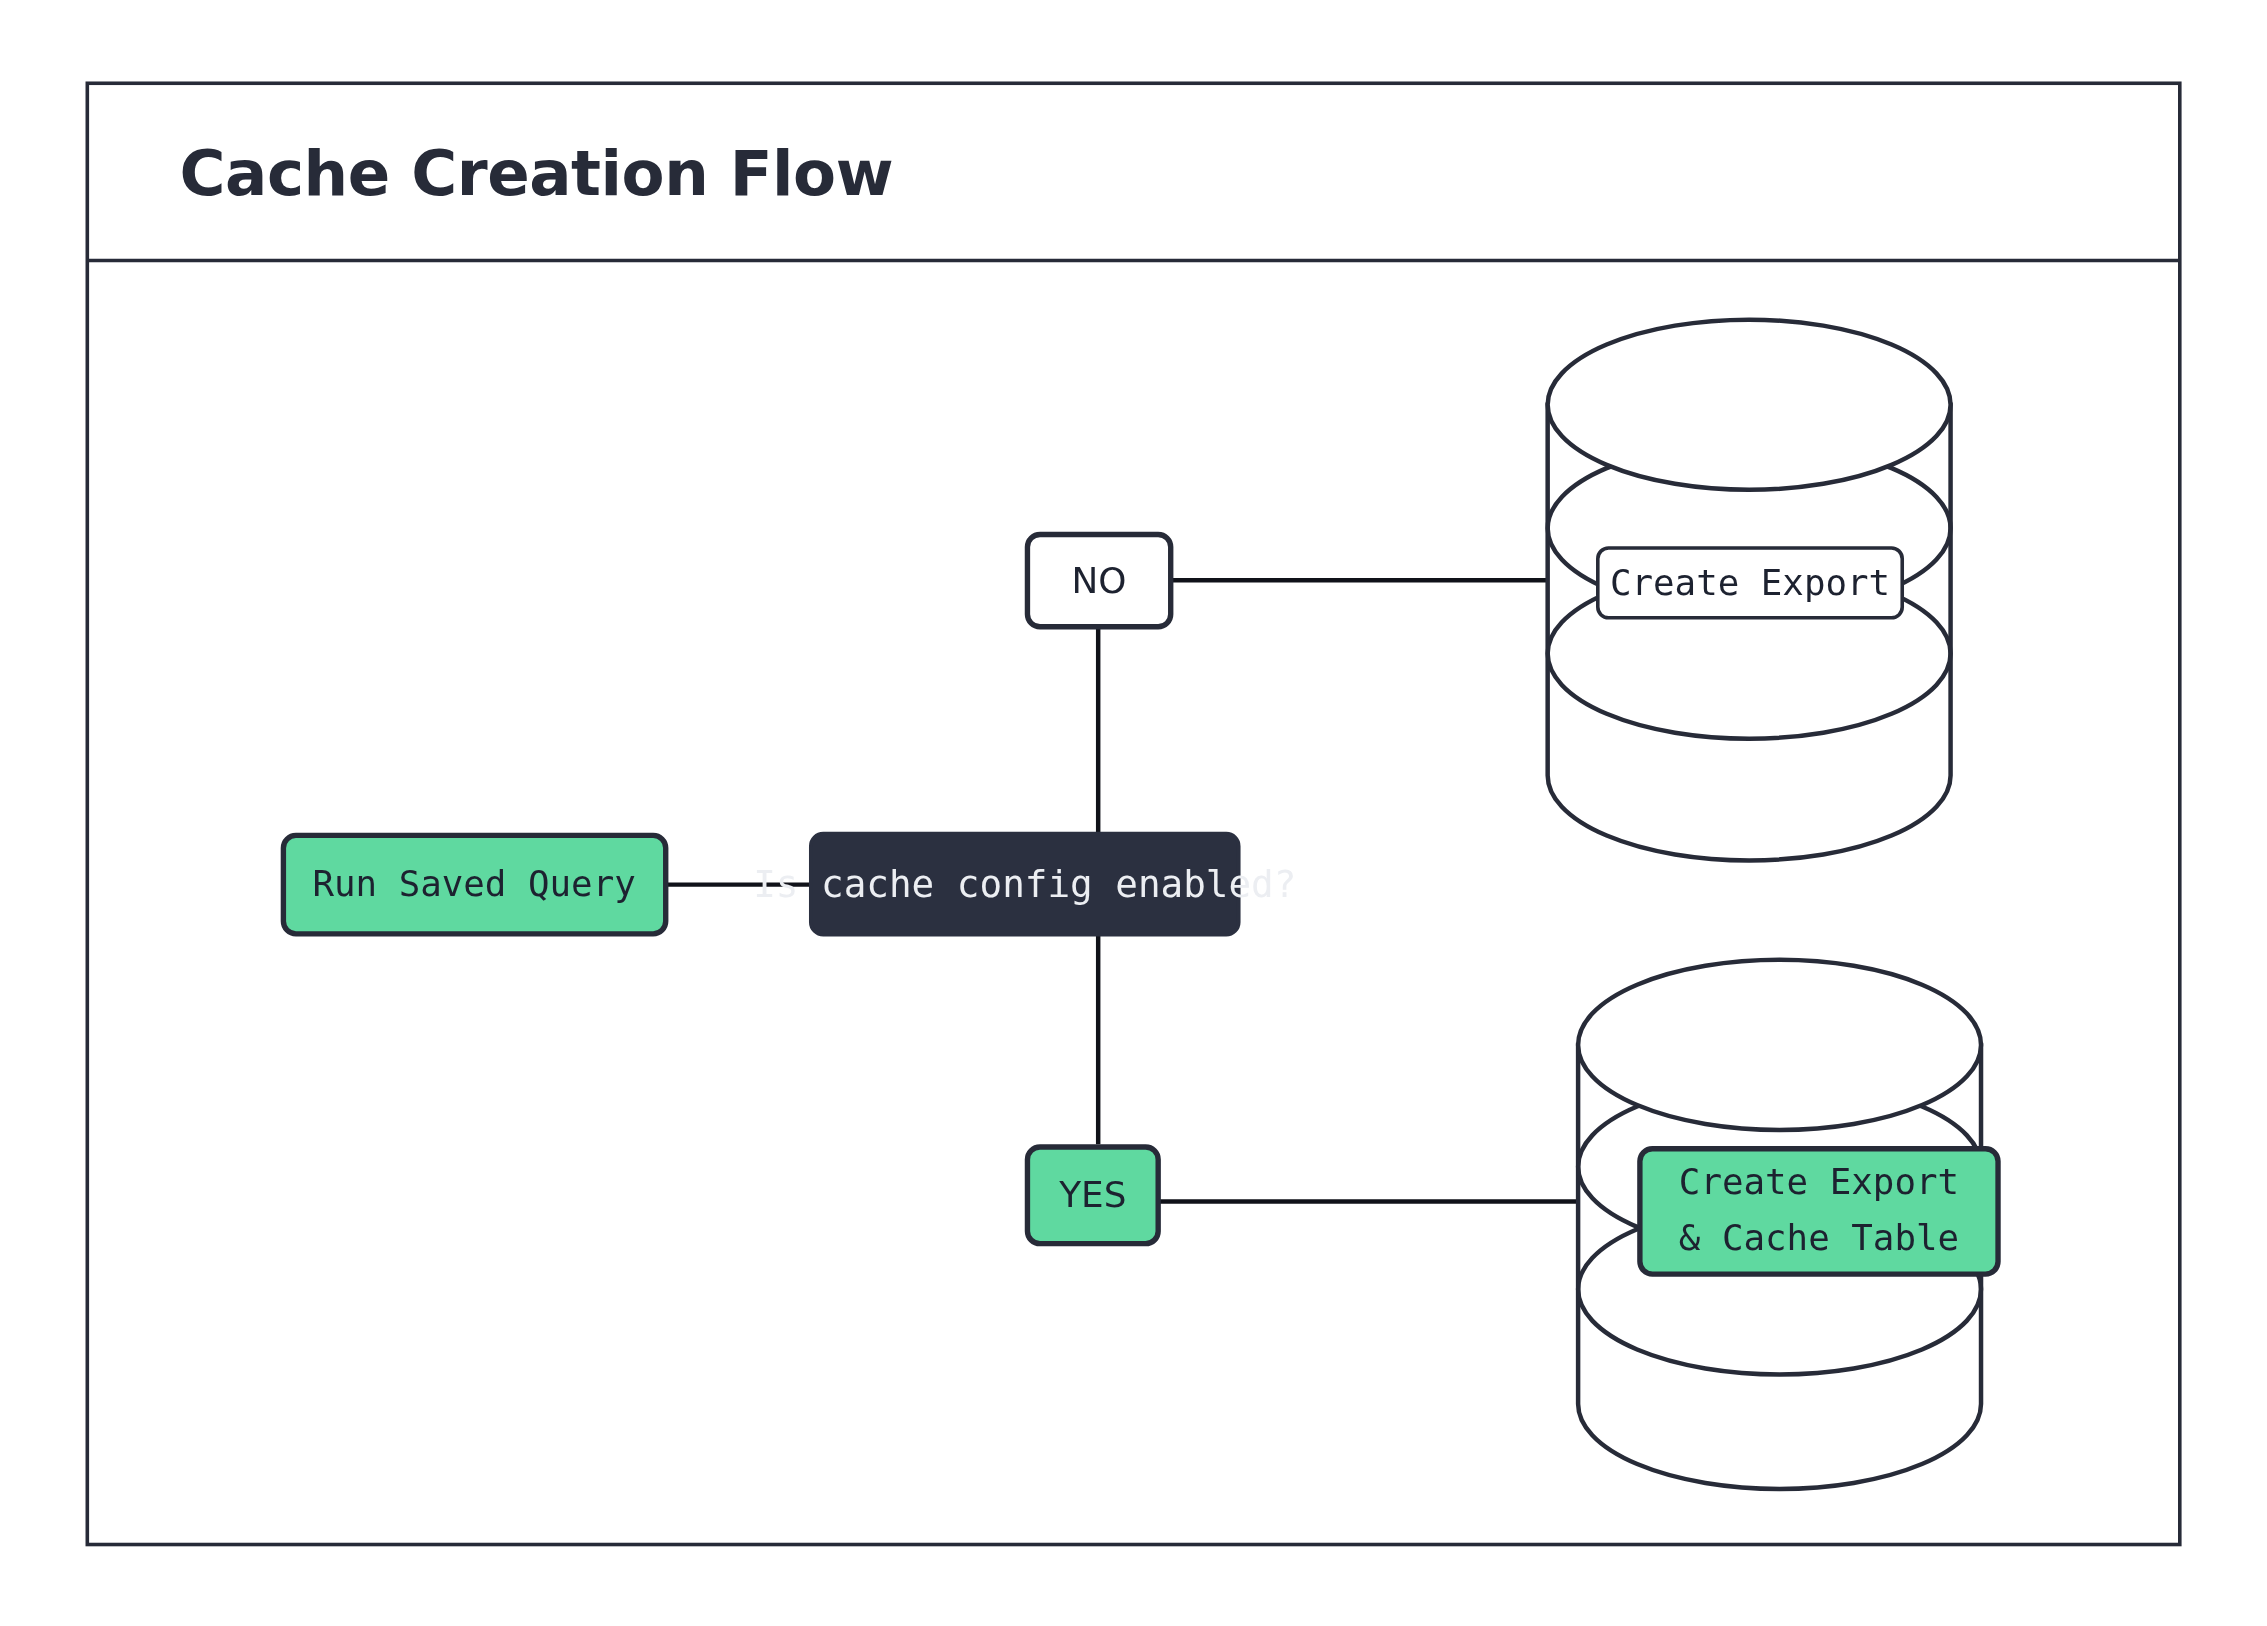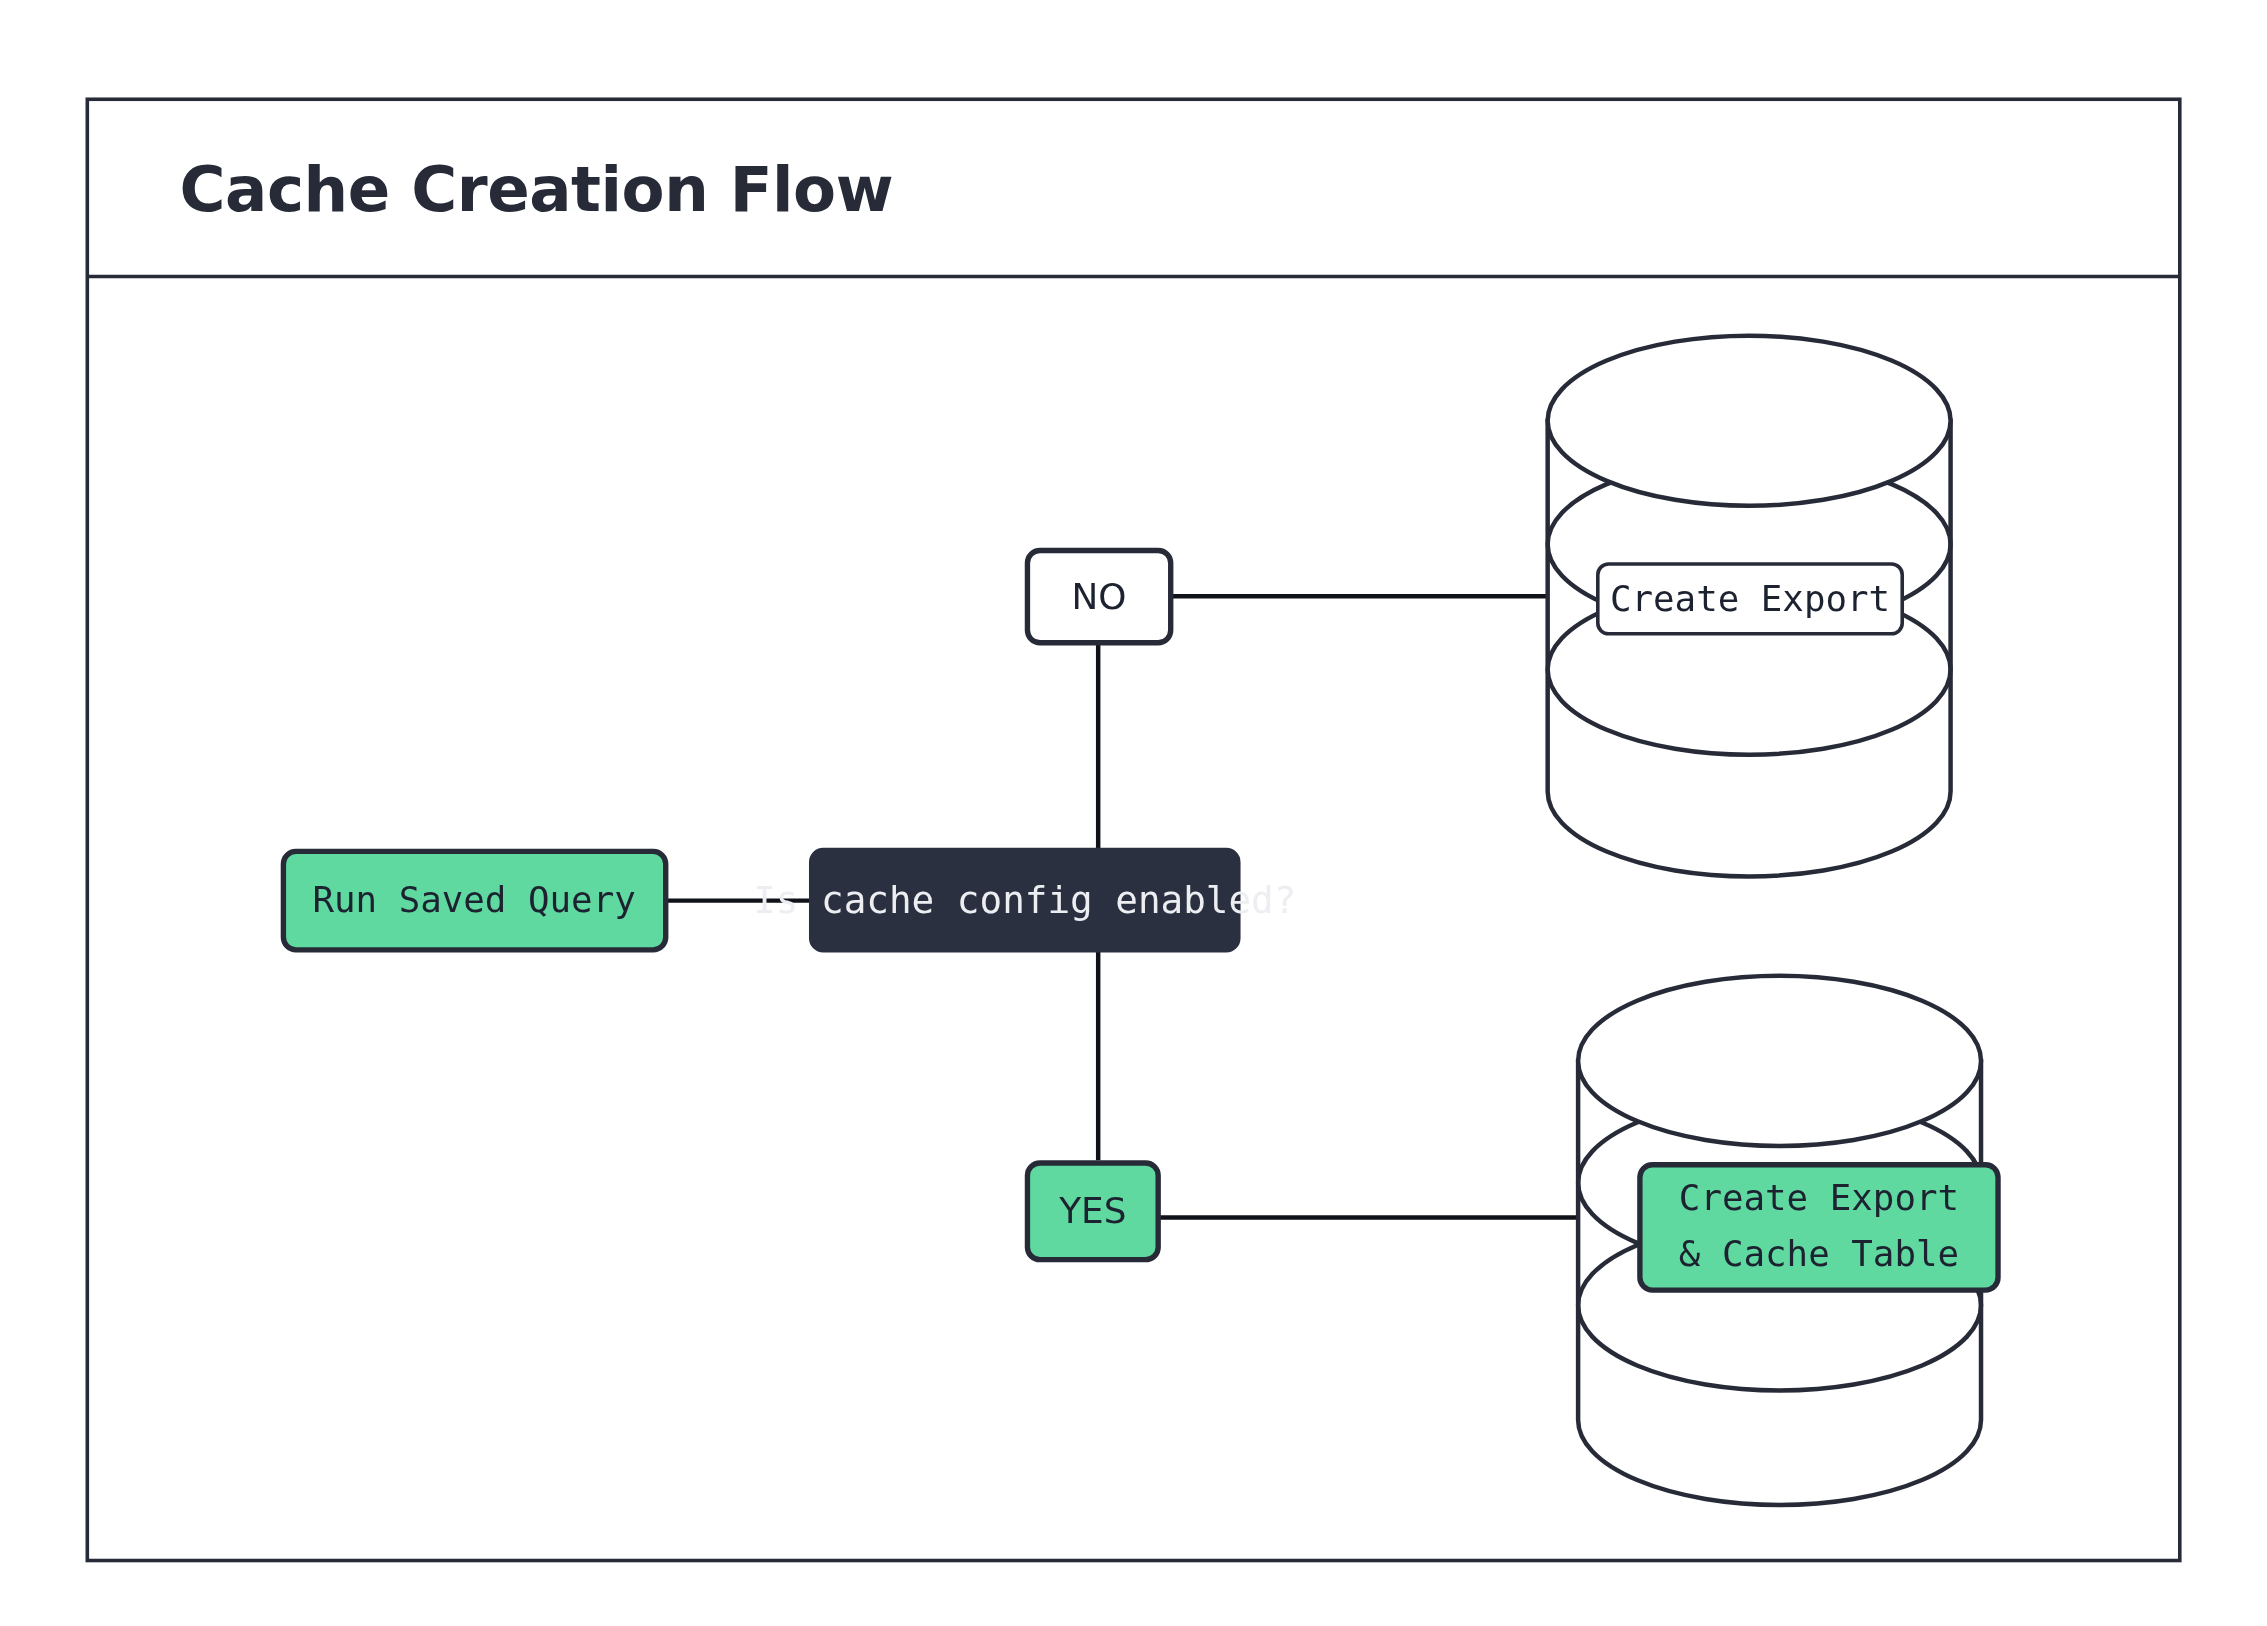--- a/index.html
+++ b/index.html
@@ -13,21 +13,20 @@
     position: relative;
     font-family: "Liberation Sans", sans-serif;
     overflow: hidden;
   }
   #stage {
     position: absolute;
     left: 0;
     top: 0;
     width: 2268px;
     height: 1264px;
-    margin-top: 16px;
   }
   #diagram-svg {
     position: absolute;
     left: 0;
     top: 0;
     width: 2268px;
     height: 1626px;
     display: block;
   }
   .frame-rect {

